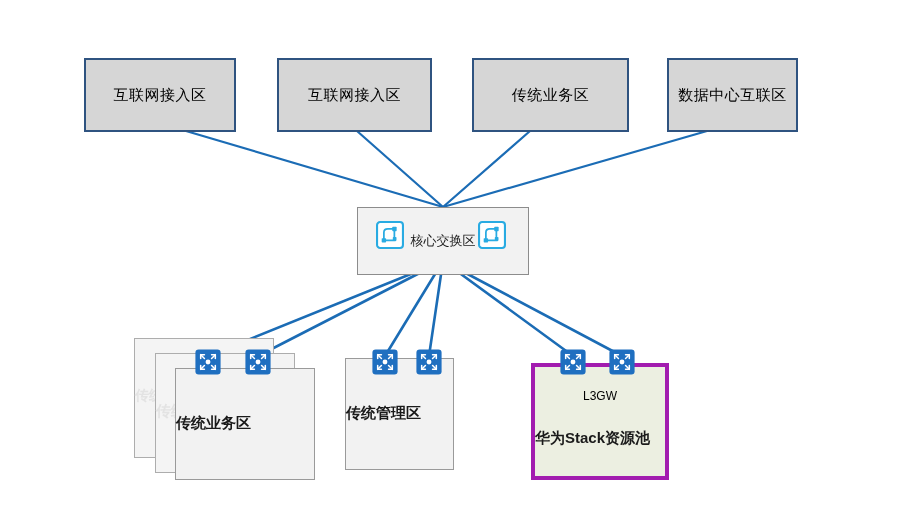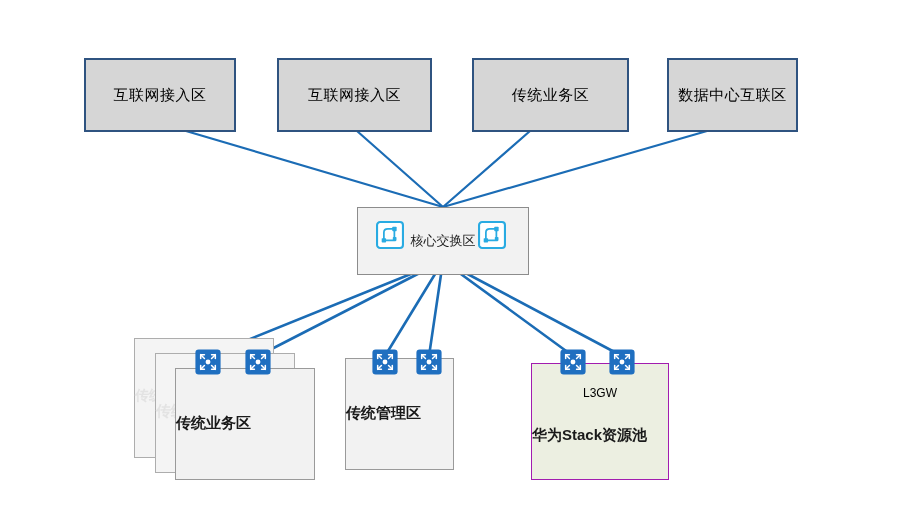--- a/index.html
+++ b/index.html
@@ -75,21 +75,21 @@
     box-sizing: border-box;
     background: #F2F2F2;
     border: 1px solid #9A9A9A;
   }
   .zone-bottom.ghost {
     background: #F4F4F4;
     border: 1px solid #ADADAD;
   }
   .zone-bottom.green {
     background: #ECEFE1;
-    border: 1px solid #a21caf;
+    border: 4px solid #a21caf;
   }
   .zone-bottom-label {
     position: absolute;
     left: 0;
     right: 0;
     text-align: left;
     font-size: 15px;
     color: #1a1a1a;
     white-space: nowrap;
     font-weight: bold;

